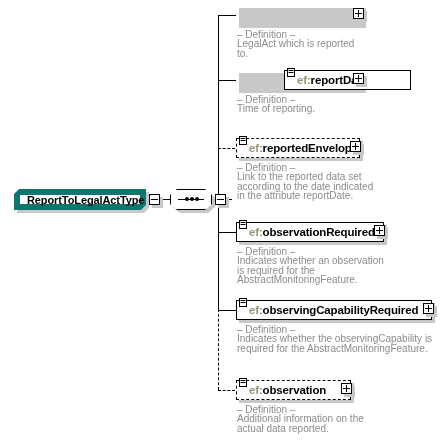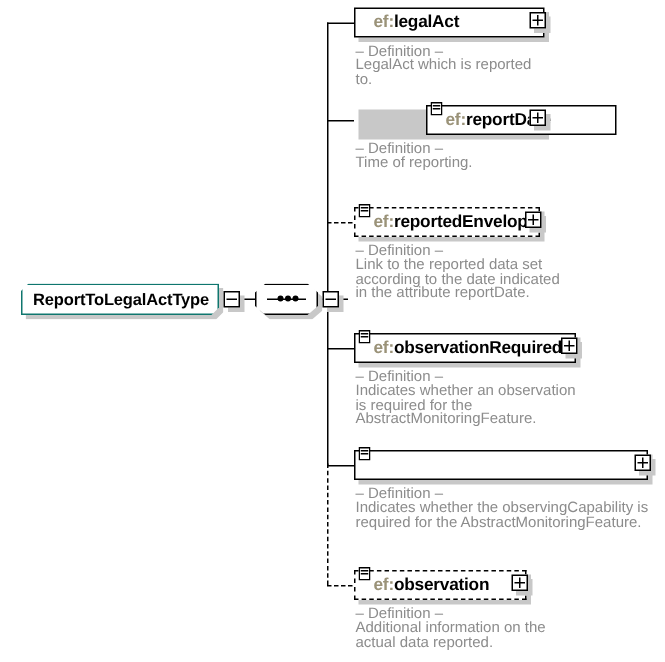--- a/index.html
+++ b/index.html
@@ -24,21 +24,21 @@
   }
 
   
   .type-box {
     position: absolute;
     left: 14px;
     top: 189px;
     width: 132px;
     height: 21px;
     box-sizing: border-box;
-    border: 1px solid #0f766e;
+    border: 6px solid #0f766e;
     background: #ffffff;
     clip-path: polygon(0 5px, 5px 0, 100% 0, 100% calc(100% - 5px),
                        calc(100% - 5px) 100%, 0 100%);
     display: flex;
     align-items: center;
   }
   .type-box-shadow {
     position: absolute;
     left: 17px;
     top: 192px;
@@ -239,23 +239,20 @@
 
   <div class="line hline" style="left:212px; top:199px; width:3px;"></div>
   <div class="line hline" style="left:226px; top:199px; width:6px;"></div>
 
   <div class="line vline" style="left:218px; top:15px; height:295px;"></div>
 
   <div class="dline-v" style="left:218px; top:309px; height:81px;"></div>
 
   <div class="line hline" style="left:218px; top:15px; width:18px;"></div>
   <div class="elem-shadow" style="left:239px; top:8px; width:127px;"></div>
-  <div class="elem" style="left:236px; top:5px; width:127px;">
-    <span class="elem-name"><span class="elem-prefix">ef:</span><span>legalAct</span></span>
-  </div>
   <div class="toggle-shadow" style="left:356px; top:11px;"></div>
   <div class="toggle plus" style="left:353px; top:8px;"></div>
   <div class="anno" style="left:237px; top:30px;">– Definition –
 LegalAct which is reported
 to.</div>
 
   <div class="line hline" style="left:218px; top:80px; width:18px;"></div>
   <div class="elem-shadow" style="left:239px; top:73px; width:127px;"></div>
   <div class="elem" style="left:236px; top:70px; width:127px;margin-left:48px;">
     <svg class="anno-glyph" viewBox="0 0 8 9">
@@ -305,20 +302,21 @@
 AbstractMonitoringFeature.</div>
 
   <div class="line hline" style="left:218px; top:310px; width:18px;"></div>
   <div class="elem-shadow" style="left:239px; top:303px; width:196px;"></div>
   <div class="elem" style="left:236px; top:300px; width:196px;">
     <svg class="anno-glyph" viewBox="0 0 8 9">
       <rect x="0.5" y="0.5" width="7" height="8" fill="#ffffff" stroke="#000000" stroke-width="1"></rect>
       <line x1="1.5" y1="2.5" x2="6.5" y2="2.5" stroke="#000000" stroke-width="1"></line>
       <line x1="1.5" y1="4.5" x2="6.5" y2="4.5" stroke="#000000" stroke-width="1"></line>
     </svg>
+    <span class="elem-name"><span class="elem-prefix">ef:</span><span>observingCapabilityRequired</span></span>
   </div>
   <div class="toggle-shadow" style="left:426px; top:306px;"></div>
   <div class="toggle plus" style="left:423px; top:303px;"></div>
   <div class="anno" style="left:237px; top:325px;">– Definition –
 Indicates whether the observingCapability is
 required for the AbstractMonitoringFeature.</div>
 
   <div class="dline-h" style="left:218px; top:390px; width:17px;"></div>
   <div class="elem-shadow" style="left:239px; top:383px; width:115px;"></div>
   <div class="elem optional" style="left:236px; top:380px; width:115px;">

